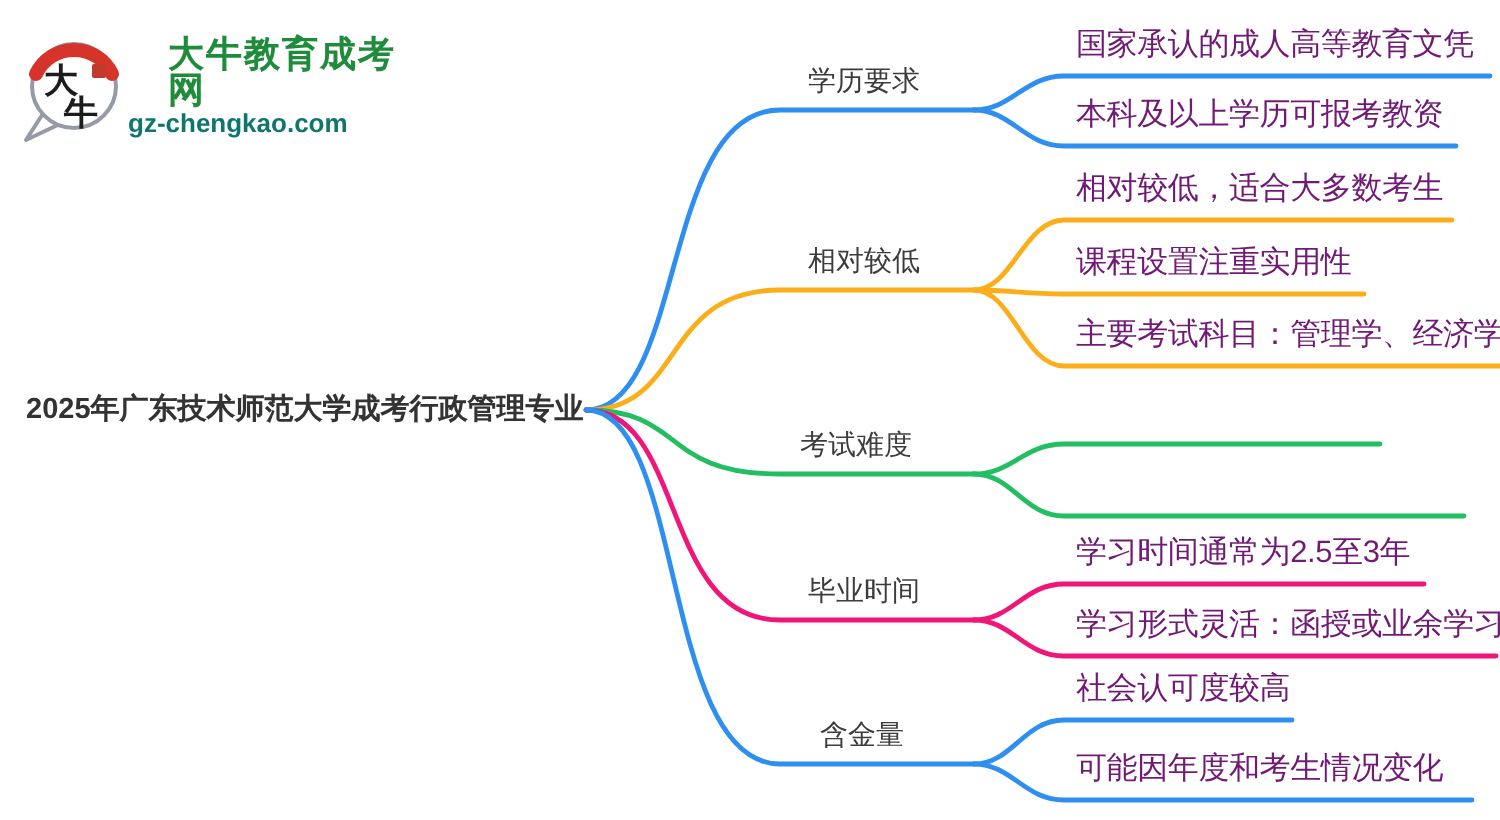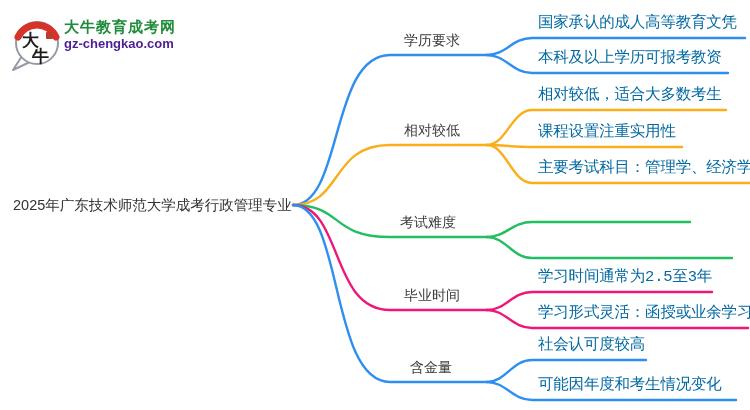--- a/index.html
+++ b/index.html
@@ -6,30 +6,30 @@
   body{
     width:750px;height:410px;position:relative;overflow:hidden;
     background:#ffffff;
     font-family:"Liberation Sans","DejaVu Sans",sans-serif;
   }
   .stage{position:absolute;inset:0;}
   svg.lines{position:absolute;left:0;top:0;}
   .txt{position:absolute;white-space:nowrap;color:#3b3b3b;}
   .central-topic{
     left:13px;top:194px;width:276px;height:22px;line-height:22px;
-    font-size:14.5px;font-weight:400;color:#333;
+    font-size:14.5px;font-weight:700;color:#333;
   }
   .blabel{font-size:14px;height:20px;line-height:20px;color:#3c3c3c;}
-  .leaf{font-size:15.5px;height:24px;line-height:24px;color:#0369a1;letter-spacing:-0.2px;font-family:Liberation Mono, monospace;}
+  .leaf{font-size:15.5px;height:24px;line-height:24px;color:#701a75;letter-spacing:-0.2px;}
   
   .logo{position:absolute;left:8px;top:12px;width:190px;height:62px;}
   .logo-icon{position:absolute;left:0;top:0;}
   .logo-text{position:absolute;left:56px;top:6px;}
-  .logo-name{font-size:15px;font-weight:bold;color:#1F8C3B;letter-spacing:1px;line-height:18px;}
-  .logo-url{font-size:13px;font-weight:bold;color:#4c1d95;line-height:15px;}
+  .logo-name{font-size:18px;font-weight:bold;color:#1F8C3B;letter-spacing:1px;line-height:18px;margin-left:20px;}
+  .logo-url{font-size:13px;font-weight:bold;color:#0f766e;line-height:15px;}
 </style>
 </head>
 <body>
 
 <div class="stage">
 
   <svg class="lines" width="750" height="410" viewBox="0 0 750 410" fill="none" stroke-linecap="round" stroke-linejoin="round">
 
     <g stroke-width="2.4">
       <path d="M293,205 C343,205 330,55 390,55 L487,55" stroke="#2E8FF0"></path>

